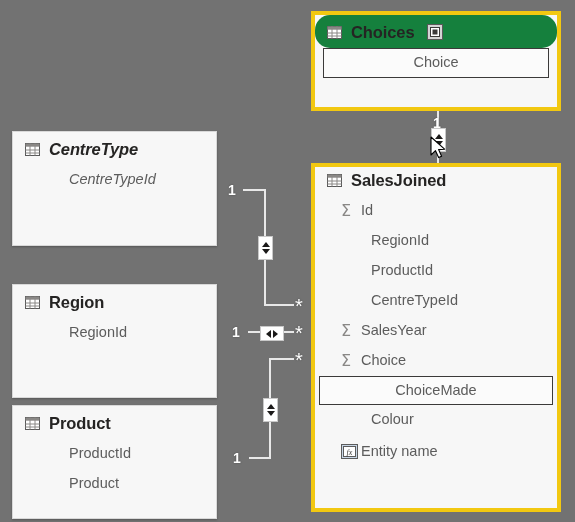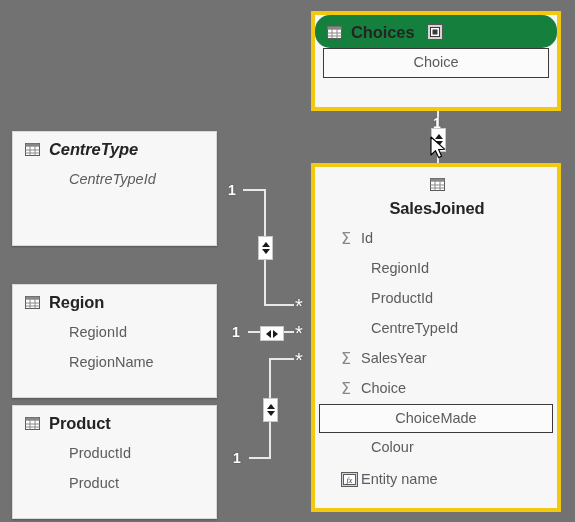--- a/index.html
+++ b/index.html
@@ -274,23 +274,20 @@
         <line x1="5" y1="0.5" x2="5" y2="12.5" stroke="#8a8886" stroke-width="1"></line>
         <line x1="10" y1="0.5" x2="10" y2="12.5" stroke="#8a8886" stroke-width="1"></line>
         <line x1="0.5" y1="7" x2="14.5" y2="7" stroke="#8a8886" stroke-width="1"></line>
         <line x1="0.5" y1="10" x2="14.5" y2="10" stroke="#8a8886" stroke-width="1"></line>
       </svg>
       <span class="card-title">Region</span>
     </div>
     <div class="field-row indent">
       <span class="field-label">RegionId</span>
     </div>
-    <div class="field-row indent">
-      <span class="field-label">RegionName</span>
-    </div>
   </div>
 
   <div class="table-card plain" style="left:12px; top:405px; width:205px; height:114px;text-align:right;">
     <div class="card-header">
       <svg class="tbl-icon" viewBox="0 0 15 13">
         <rect x="0.5" y="0.5" width="14" height="12" fill="#ffffff" stroke="#595959"></rect>
         <rect x="0.5" y="0.5" width="14" height="3.2" fill="#8a8886"></rect>
         <line x1="5" y1="0.5" x2="5" y2="12.5" stroke="#8a8886" stroke-width="1"></line>
         <line x1="10" y1="0.5" x2="10" y2="12.5" stroke="#8a8886" stroke-width="1"></line>
         <line x1="0.5" y1="7" x2="14.5" y2="7" stroke="#8a8886" stroke-width="1"></line>
@@ -300,21 +297,21 @@
     </div>
     <div class="field-row indent">
       <span class="field-label">ProductId</span>
     </div>
     <div class="field-row indent">
       <span class="field-label">Product</span>
     </div>
   </div>
 
   <div class="table-card selected" style="left:311px; top:163px; width:250px; height:349px;">
-    <div class="card-header" style="padding-top:11px;flex-direction:column;">
+    <div class="card-header" style="padding-top:5px;">
       <svg class="tbl-icon" viewBox="0 0 15 13">
         <rect x="0.5" y="0.5" width="14" height="12" fill="#ffffff" stroke="#595959"></rect>
         <rect x="0.5" y="0.5" width="14" height="3.2" fill="#8a8886"></rect>
         <line x1="5" y1="0.5" x2="5" y2="12.5" stroke="#8a8886" stroke-width="1"></line>
         <line x1="10" y1="0.5" x2="10" y2="12.5" stroke="#8a8886" stroke-width="1"></line>
         <line x1="0.5" y1="7" x2="14.5" y2="7" stroke="#8a8886" stroke-width="1"></line>
         <line x1="0.5" y1="10" x2="14.5" y2="10" stroke="#8a8886" stroke-width="1"></line>
       </svg>
       <span class="card-title">SalesJoined</span>
     </div>

